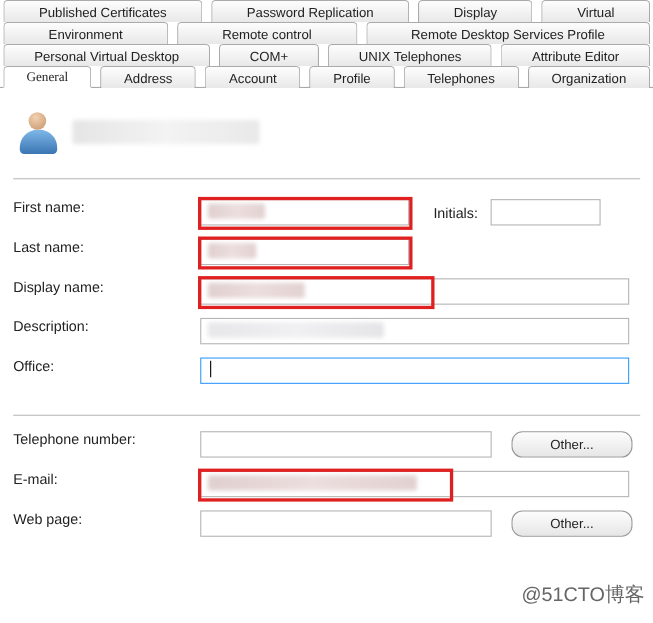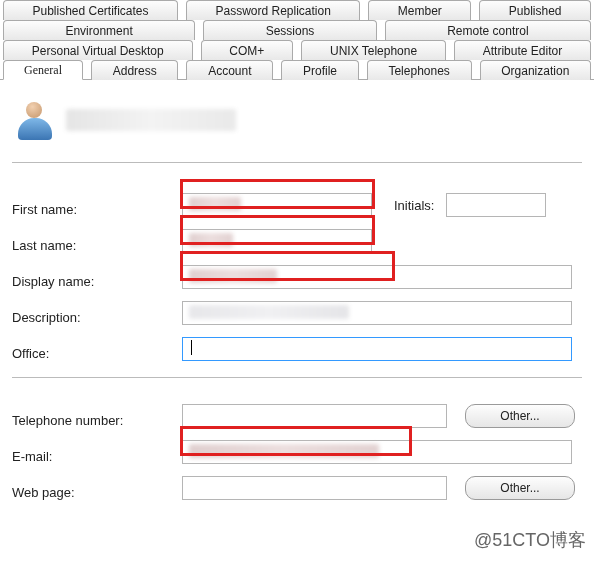--- a/index.html
+++ b/index.html
@@ -84,21 +84,21 @@
       filter: blur(2px);
       border-radius: 2px;
     }
     .hr {
       border: none;
       border-top: 1px solid #bbb;
       margin: 4px 0 18px 0;
     }
     .form-row {
       display: flex;
-      align-items: flex-end;
+      align-items: flex-start;
       height: 36px;
     }
     .label {
       width: 170px;
       font-size: 13px;
       color: #222;
     }
     .field {
       height: 24px;
       border: 1px solid #b5b5b5;
@@ -164,32 +164,32 @@
       margin-left:2px;
     }
   </style>
 </head>
 <body>
 
 <div class="tab-rows">
   <div class="tab-row">
     <div class="tab">Published Certificates</div>
     <div class="tab">Password Replication</div>
-    <div class="tab">Member</div>
-    <div class="tab">Published</div>
+    <div class="tab">Display</div>
+    <div class="tab">Virtual</div>
   </div>
   <div class="tab-row">
     <div class="tab">Environment</div>
-    <div class="tab">Sessions</div>
     <div class="tab">Remote control</div>
+    <div class="tab">Remote Desktop Services Profile</div>
   </div>
   <div class="tab-row">
     <div class="tab">Personal Virtual Desktop</div>
     <div class="tab">COM+</div>
-    <div class="tab">UNIX Telephone</div>
+    <div class="tab">UNIX Telephones</div>
     <div class="tab">Attribute Editor</div>
   </div>
   <div class="tab-row">
     <div class="tab active" style="flex:0 0 80px">General</div>
     <div class="tab">Address</div>
     <div class="tab">Account</div>
     <div class="tab">Profile</div>
     <div class="tab">Telephones</div>
     <div class="tab">Organization</div>
   </div>

